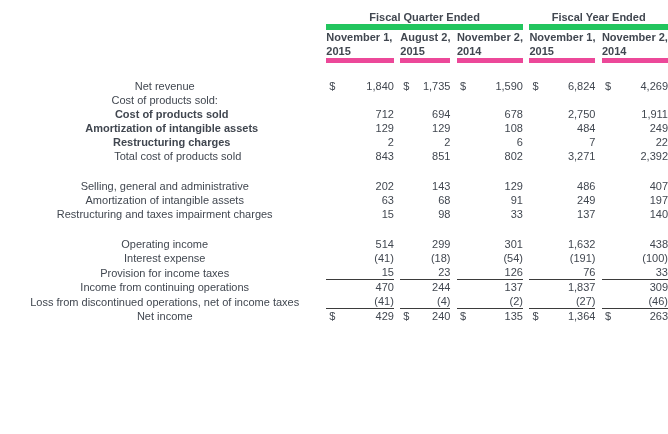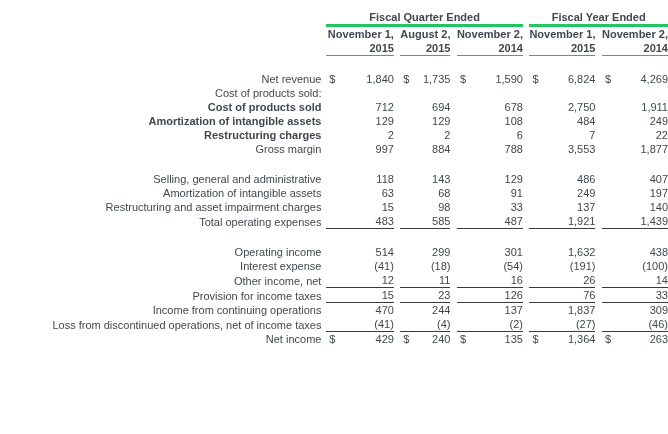--- a/index.html
+++ b/index.html
@@ -24,32 +24,32 @@
     font-size: 11px;
     line-height: 14px;
     vertical-align: bottom;
     white-space: nowrap;
   }
   
   td.grp {
     text-align: center;
     font-weight: bold;
     padding-bottom: 2px;
-    border-bottom: 3px solid #22c55e;
+    border-bottom: 6px solid #22c55e;
   }
   td.dateCell {
-    text-align: right;
+    text-align: left;
     font-weight: bold;
     line-height: 13px;
     padding: 2px 0 3px 0;
-    border-bottom: 1px solid #ec4899;
+    border-bottom: 5px solid #ec4899;
     overflow: visible;
   }
   
-  td.lbl { text-align: right; margin-left: 28px; }
+  td.lbl { text-align: center; margin-left: 28px; }
   td.lbl.i1 { padding-left: 14px; font-weight: bold; }
   td.lbl.i2 { padding-left: 26px; }
   td.num {
     text-align: right;
     padding-right: 5px;
   }
   td.num.ub { border-bottom: 1px solid #3b3b3b; }
   td.sp { border: none; }
   tr.datarow { height: 14px; }
   tr.blankrow td { height: 16px; }
@@ -204,39 +204,39 @@
         <td class="sp"></td>
         <td class="num">2</td>
         <td class="sp"></td>
         <td class="num">6</td>
         <td class="sp"></td>
         <td class="num">7</td>
         <td class="sp"></td>
         <td class="num">22</td>
       </tr>
       <tr class="datarow">
-        <td class="lbl i0">Gross margin</td>
-        <td class="sp"></td>
-        <td class="num">997</td>
-        <td class="sp"></td>
-        <td class="num">884</td>
-        <td class="sp"></td>
-        <td class="num">788</td>
-        <td class="sp"></td>
-        <td class="num">3,553</td>
-        <td class="sp"></td>
-        <td class="num">1,877</td>
+        <td class="lbl i2">Total cost of products sold</td>
+        <td class="sp"></td>
+        <td class="num">843</td>
+        <td class="sp"></td>
+        <td class="num">851</td>
+        <td class="sp"></td>
+        <td class="num">802</td>
+        <td class="sp"></td>
+        <td class="num">3,271</td>
+        <td class="sp"></td>
+        <td class="num">2,392</td>
       </tr>
       <tr class="blankrow">
         <td colspan="11"></td>
       </tr>
       <tr class="datarow">
         <td class="lbl i0">Selling, general and administrative</td>
         <td class="sp"></td>
-        <td class="num">118</td>
+        <td class="num">202</td>
         <td class="sp"></td>
         <td class="num">143</td>
         <td class="sp"></td>
         <td class="num">129</td>
         <td class="sp"></td>
         <td class="num">486</td>
         <td class="sp"></td>
         <td class="num">407</td>
       </tr>
       <tr class="datarow">
@@ -246,44 +246,31 @@
         <td class="sp"></td>
         <td class="num">68</td>
         <td class="sp"></td>
         <td class="num">91</td>
         <td class="sp"></td>
         <td class="num">249</td>
         <td class="sp"></td>
         <td class="num">197</td>
       </tr>
       <tr class="datarow">
-        <td class="lbl i0">Restructuring and asset impairment charges</td>
+        <td class="lbl i0">Restructuring and taxes impairment charges</td>
         <td class="sp"></td>
         <td class="num">15</td>
         <td class="sp"></td>
         <td class="num">98</td>
         <td class="sp"></td>
         <td class="num">33</td>
         <td class="sp"></td>
         <td class="num">137</td>
         <td class="sp"></td>
         <td class="num">140</td>
-      </tr>
-      <tr class="datarow">
-        <td class="lbl i2">Total operating expenses</td>
-        <td class="sp"></td>
-        <td class="num ub">483</td>
-        <td class="sp"></td>
-        <td class="num ub">585</td>
-        <td class="sp"></td>
-        <td class="num ub">487</td>
-        <td class="sp"></td>
-        <td class="num ub">1,921</td>
-        <td class="sp"></td>
-        <td class="num ub">1,439</td>
       </tr>
       <tr class="blankrow">
         <td colspan="11"></td>
       </tr>
       <tr class="datarow">
         <td class="lbl i0">Operating income</td>
         <td class="sp"></td>
         <td class="num">514</td>
         <td class="sp"></td>
         <td class="num">299</td>
@@ -299,33 +286,20 @@
         <td class="sp"></td>
         <td class="num">(41)</td>
         <td class="sp"></td>
         <td class="num">(18)</td>
         <td class="sp"></td>
         <td class="num">(54)</td>
         <td class="sp"></td>
         <td class="num">(191)</td>
         <td class="sp"></td>
         <td class="num">(100)</td>
-      </tr>
-      <tr class="datarow">
-        <td class="lbl i0">Other income, net</td>
-        <td class="sp"></td>
-        <td class="num ub">12</td>
-        <td class="sp"></td>
-        <td class="num ub">11</td>
-        <td class="sp"></td>
-        <td class="num ub">16</td>
-        <td class="sp"></td>
-        <td class="num ub">26</td>
-        <td class="sp"></td>
-        <td class="num ub">14</td>
       </tr>
       <tr class="datarow">
         <td class="lbl i0">Provision for income taxes</td>
         <td class="sp"></td>
         <td class="num ub">15</td>
         <td class="sp"></td>
         <td class="num ub">23</td>
         <td class="sp"></td>
         <td class="num ub">126</td>
         <td class="sp"></td>

